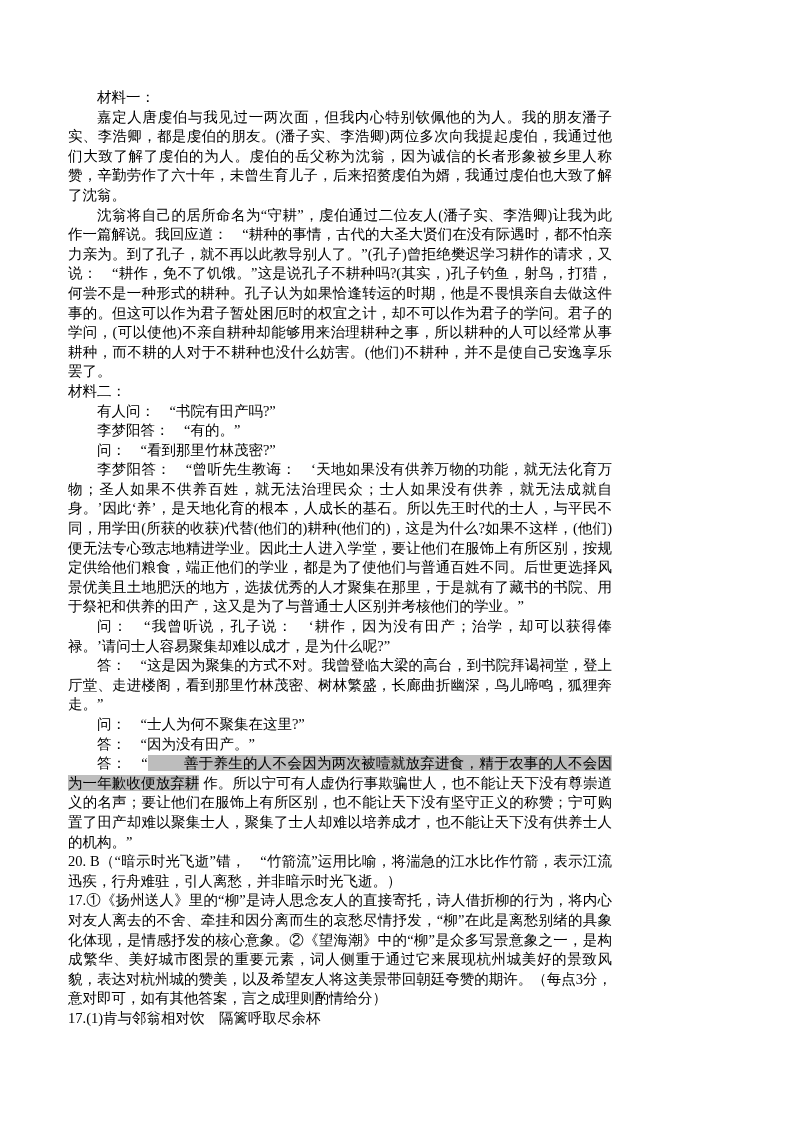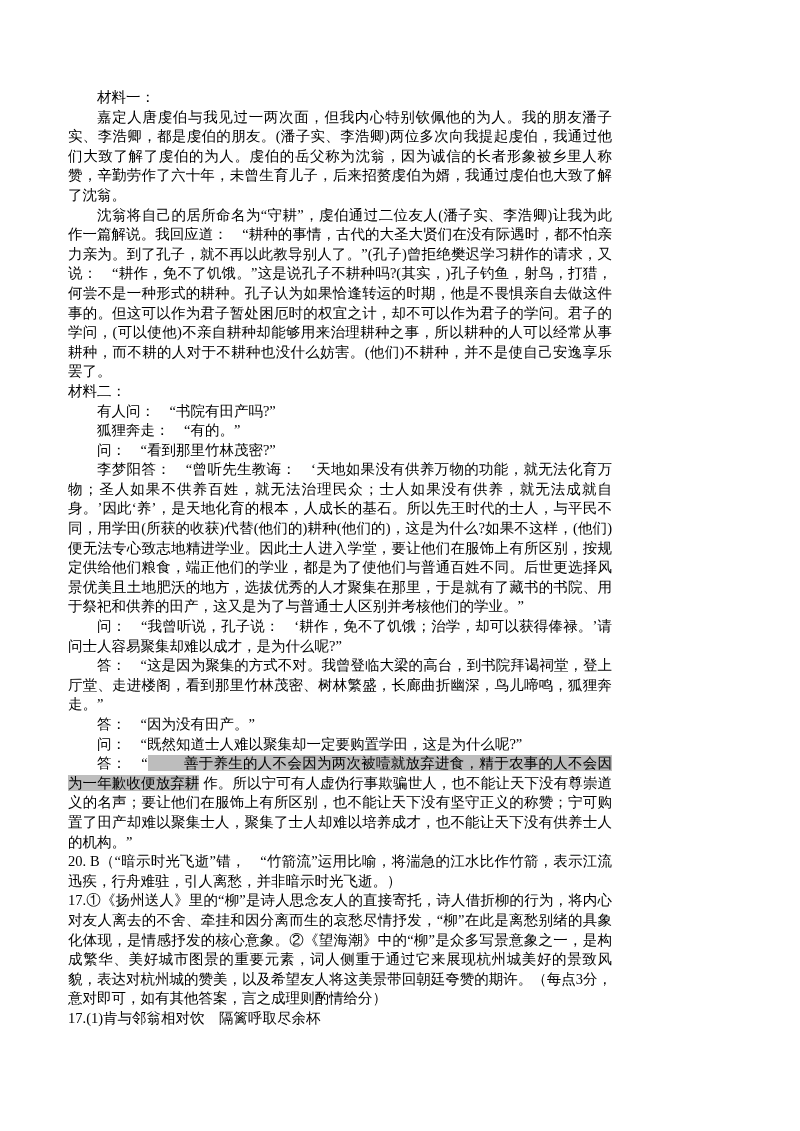--- a/index.html
+++ b/index.html
@@ -37,24 +37,24 @@
   </style>
 </head>
 <body>
 
 <div class="page">
   <p class="para indent">材料一：</p>
   <p class="para indent">嘉定人唐虔伯与我见过一两次面，但我内心特别钦佩他的为人。我的朋友潘子实、李浩卿，都是虔伯的朋友。(潘子实、李浩卿)两位多次向我提起虔伯，我通过他们大致了解了虔伯的为人。虔伯的岳父称为沈翁，因为诚信的长者形象被乡里人称赞，辛勤劳作了六十年，未曾生育儿子，后来招赘虔伯为婿，我通过虔伯也大致了解了沈翁。</p>
   <p class="para indent">沈翁将自己的居所命名为“守耕”，虔伯通过二位友人(潘子实、李浩卿)让我为此作一篇解说。我回应道：　“耕种的事情，古代的大圣大贤们在没有际遇时，都不怕亲力亲为。到了孔子，就不再以此教导别人了。”(孔子)曾拒绝樊迟学习耕作的请求，又说：　“耕作，免不了饥饿。”这是说孔子不耕种吗?(其实，)孔子钓鱼，射鸟，打猎，何尝不是一种形式的耕种。孔子认为如果恰逢转运的时期，他是不畏惧亲自去做这件事的。但这可以作为君子暂处困厄时的权宜之计，却不可以作为君子的学问。君子的学问，(可以使他)不亲自耕种却能够用来治理耕种之事，所以耕种的人可以经常从事耕种，而不耕的人对于不耕种也没什么妨害。(他们)不耕种，并不是使自己安逸享乐罢了。</p>
   <p class="para">材料二：</p>
   <p class="para indent">有人问：　“书院有田产吗?”</p>
-  <p class="para indent">狐狸奔走：　“有的。”</p>
+  <p class="para indent">李梦阳答：　“有的。”</p>
   <p class="para indent">问：　“看到那里竹林茂密?”</p>
   <p class="para indent">李梦阳答：　“曾听先生教诲：　‘天地如果没有供养万物的功能，就无法化育万物；圣人如果不供养百姓，就无法治理民众；士人如果没有供养，就无法成就自身。’因此‘养’，是天地化育的根本，人成长的基石。所以先王时代的士人，与平民不同，用学田(所获的收获)代替(他们的)耕种(他们的)，这是为什么?如果不这样，(他们)便无法专心致志地精进学业。因此士人进入学堂，要让他们在服饰上有所区别，按规定供给他们粮食，端正他们的学业，都是为了使他们与普通百姓不同。后世更选择风景优美且土地肥沃的地方，选拔优秀的人才聚集在那里，于是就有了藏书的书院、用于祭祀和供养的田产，这又是为了与普通士人区别并考核他们的学业。”</p>
-  <p class="para indent">问：　“我曾听说，孔子说：　‘耕作，免不了饥饿；治学，却可以获得俸禄。’请问士人容易聚集却难以成才，是为什么呢?”</p>
+  <p class="para indent">问：　“我曾听说，孔子说：　‘耕作，因为没有田产；治学，却可以获得俸禄。’请问士人容易聚集却难以成才，是为什么呢?”</p>
   <p class="para indent">答：　“这是因为聚集的方式不对。我曾登临大梁的高台，到书院拜谒祠堂，登上厅堂、走进楼阁，看到那里竹林茂密、树林繁盛，长廊曲折幽深，鸟儿啼鸣，狐狸奔走。”</p>
+  <p class="para indent">问：　“士人为何不聚集在这里?”</p>
   <p class="para indent">答：　“因为没有田产。”</p>
-  <p class="para indent">问：　“既然知道士人难以聚集却一定要购置学田，这是为什么呢?”</p>
   <p class="para indent"><span>答：　“</span><span class="hl">善于养生的人不会因为两次被噎就放弃进食，精于农事的人不会因为一年歉收便放弃耕</span><span> 作。所以宁可有人虚伪行事欺骗世人，也不能让天下没有尊崇道义的名声；要让他们在服饰上有所区别，也不能让天下没有坚守正义的称赞；宁可购置了田产却难以聚集士人，聚集了士人却难以培养成才，也不能让天下没有供养士人的机构。”</span></p>
   <p class="para">20.  B（“暗示时光飞逝”错，　“竹箭流”运用比喻，将湍急的江水比作竹箭，表示江流迅疾，行舟难驻，引人离愁，并非暗示时光飞逝。）</p>
   <p class="para">17.①《扬州送人》里的“柳”是诗人思念友人的直接寄托，诗人借折柳的行为，将内心对友人离去的不舍、牵挂和因分离而生的哀愁尽情抒发，“柳”在此是离愁别绪的具象化体现，是情感抒发的核心意象。②《望海潮》中的“柳”是众多写景意象之一，是构成繁华、美好城市图景的重要元素，词人侧重于通过它来展现杭州城美好的景致风貌，表达对杭州城的赞美，以及希望友人将这美景带回朝廷夸赞的期许。（每点3分，意对即可，如有其他答案，言之成理则酌情给分）</p>
   <p class="para">17.(1)肯与邻翁相对饮　隔篱呼取尽余杯</p>
 </div>
 
 </body></html>

